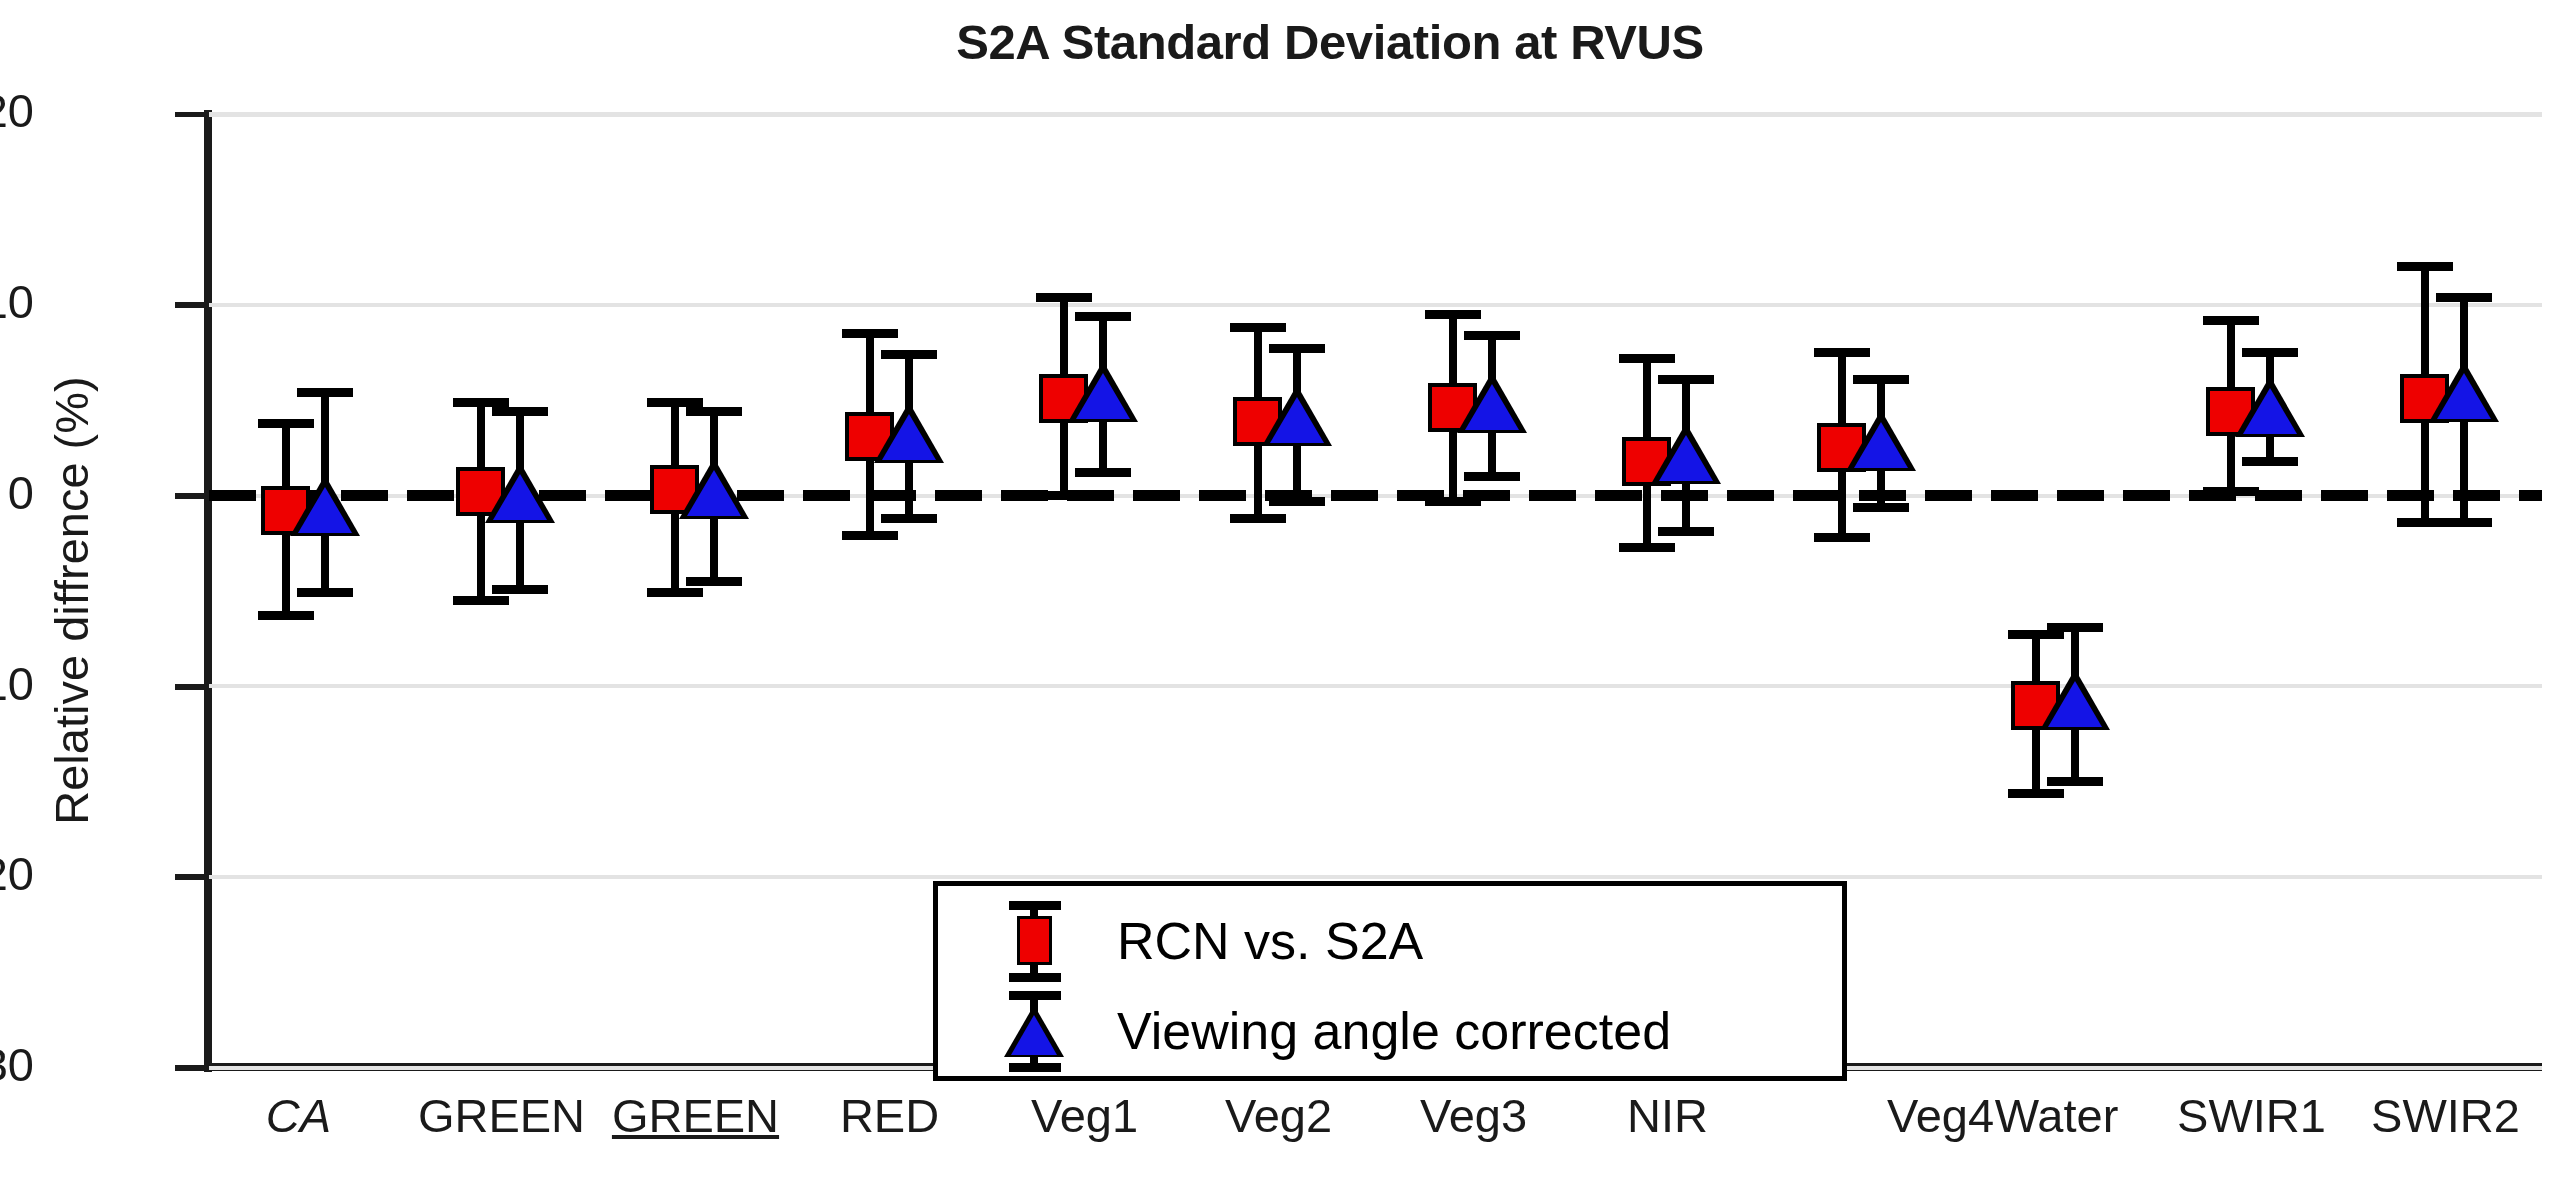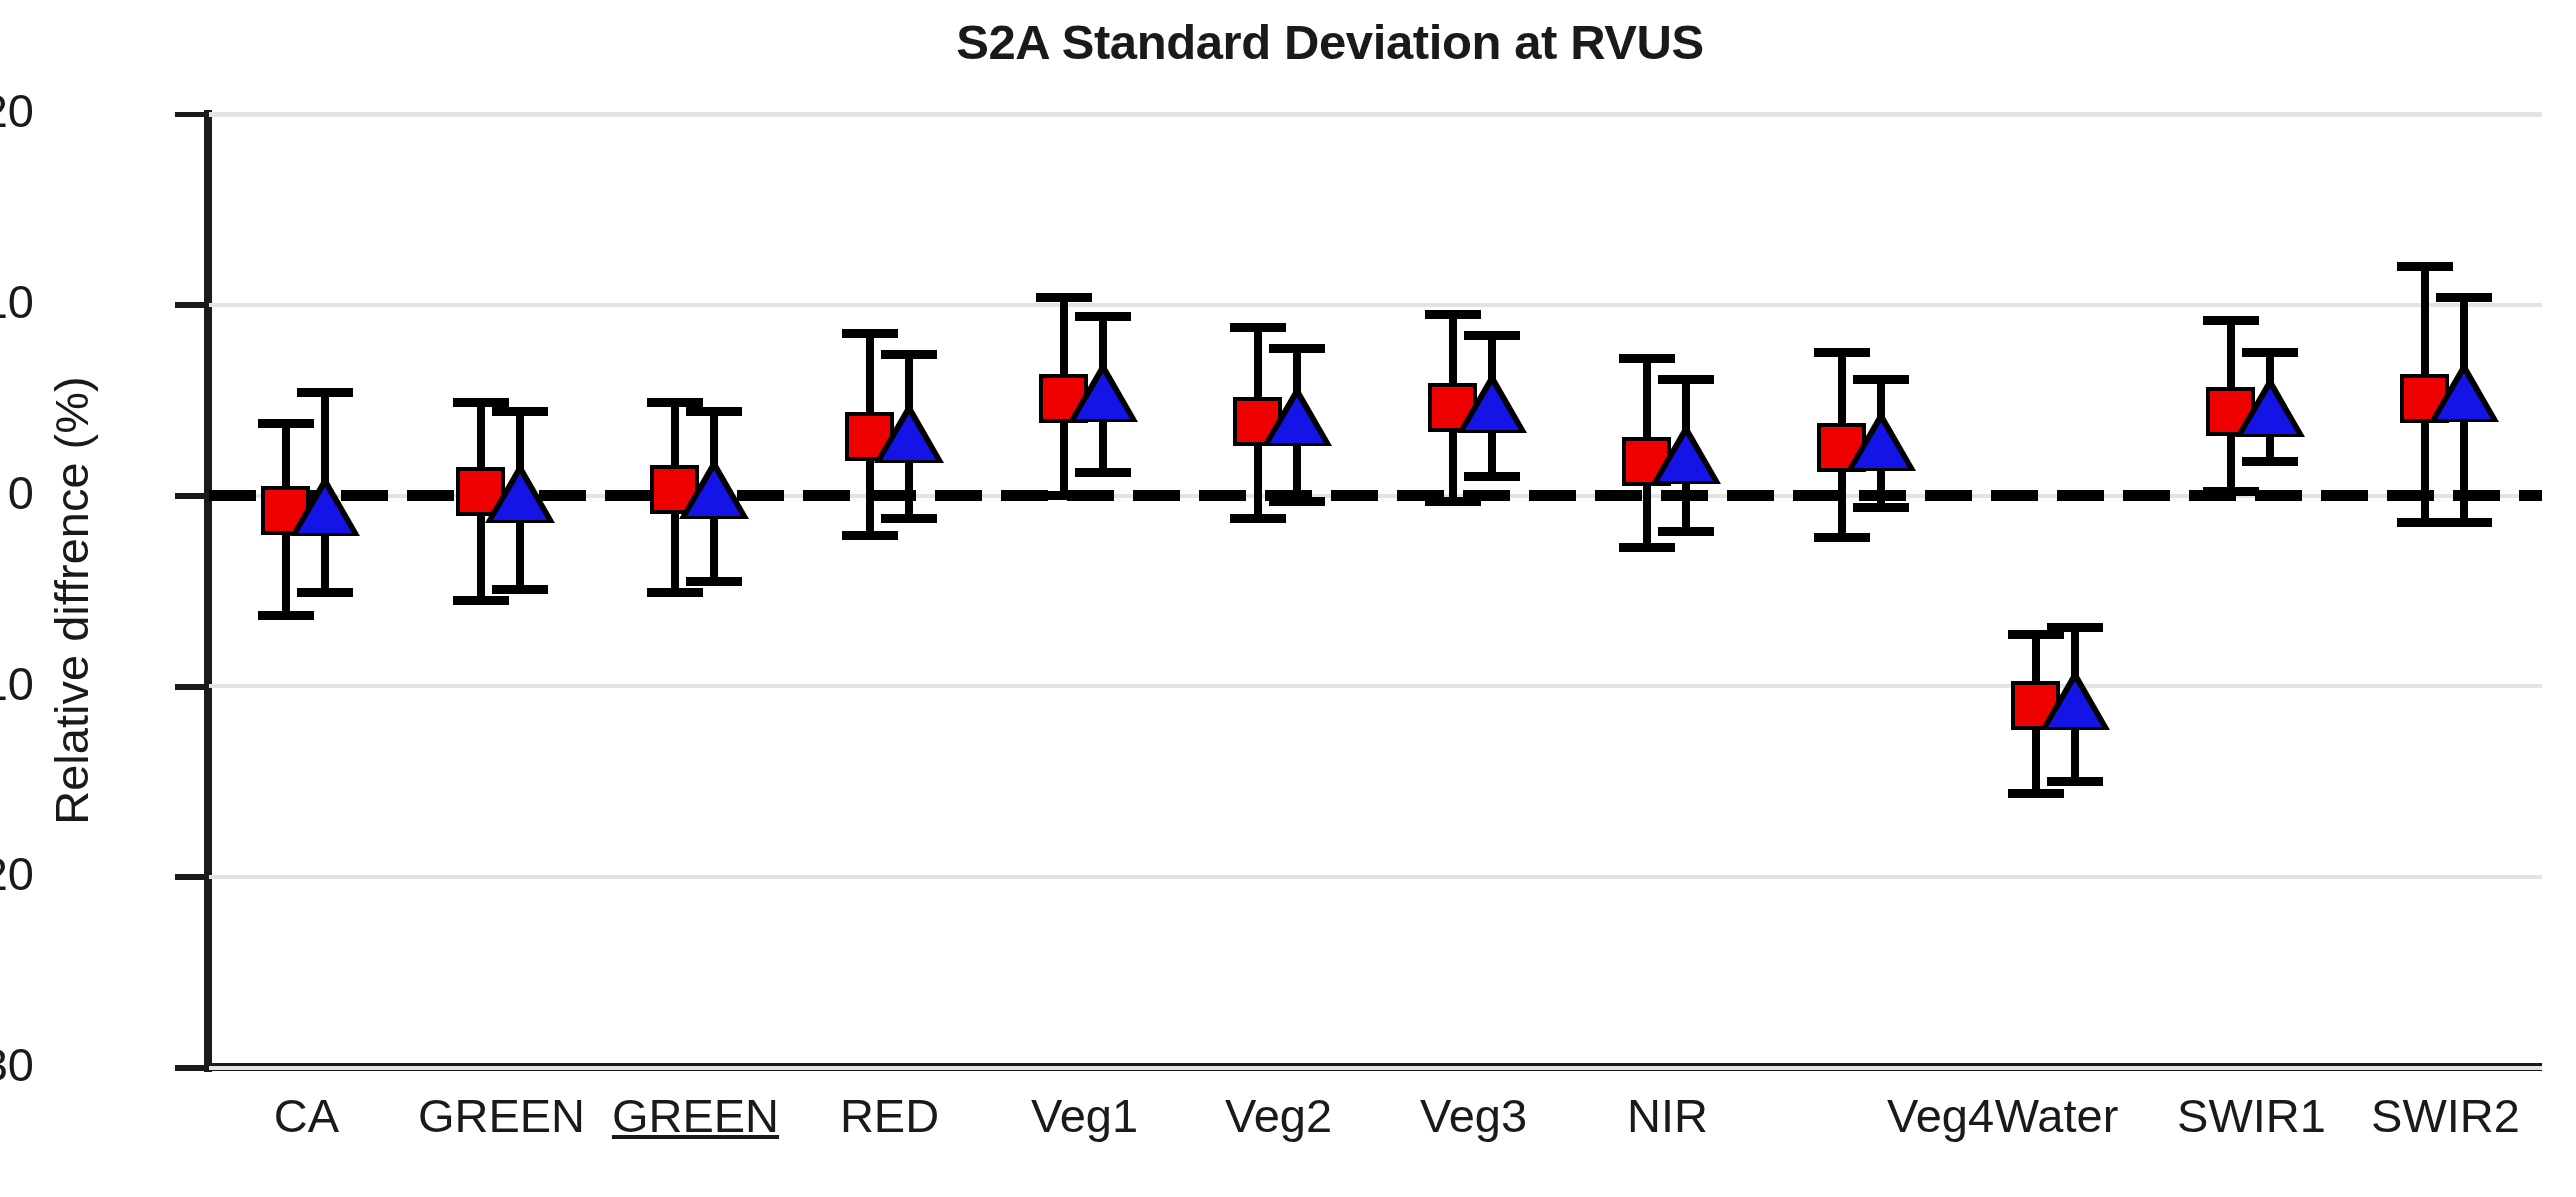--- a/index.html
+++ b/index.html
@@ -423,29 +423,50 @@
 
   <div id="ytick-labels">
       <div class="ytick-label" style="top: 83px;">20</div>
       <div class="ytick-label" style="top: 274px;">10</div>
       <div class="ytick-label" style="top: 465px;">0</div>
       <div class="ytick-label" style="top: 656px;">-10</div>
       <div class="ytick-label" style="top: 846px;">-20</div>
       <div class="ytick-label" style="top: 1037px;">-30</div>
     </div>
   <div id="xtick-labels">
-      <div class="xtick-label" style="left: 306px;">CA</div>
+      <div class="xtick-label" style="left: 298px; font-style: italic;">CA</div>
       <div class="xtick-label" style="left: 501px;">GREEN</div>
       <div class="xtick-label" style="left: 695px; text-decoration: underline;">GREEN</div>
       <div class="xtick-label" style="left: 889px;">RED</div>
       <div class="xtick-label" style="left: 1084px;">Veg1</div>
       <div class="xtick-label" style="left: 1278px;">Veg2</div>
       <div class="xtick-label" style="left: 1473px;">Veg3</div>
       <div class="xtick-label" style="left: 1667px;">NIR</div>
       <div class="xtick-label" style="left: 1940px;">Veg4</div>
       <div class="xtick-label" style="left: 2056px;">Water</div>
       <div class="xtick-label" style="left: 2251px;">SWIR1</div>
       <div class="xtick-label" style="left: 2445px;">SWIR2</div>
     </div>
 
+  <div id="legend">
+    <div class="legend-row" style="top:5px;">
+      <div class="legend-glyph-box">
+        <div class="legend-vbar"></div>
+        <div class="legend-cap top"></div>
+        <div class="legend-cap bot"></div>
+        <div class="legend-sq"></div>
+      </div>
+      <div class="legend-text">RCN vs. S2A</div>
+    </div>
+    <div class="legend-row" style="top:95px;">
+      <div class="legend-glyph-box">
+        <div class="legend-vbar"></div>
+        <div class="legend-cap top"></div>
+        <div class="legend-cap bot"></div>
+        <div class="legend-tri-outer"></div>
+        <div class="legend-tri-inner"></div>
+      </div>
+      <div class="legend-text">Viewing angle corrected</div>
+    </div>
+  </div>
 
 </div>
 
 
 </body></html>

